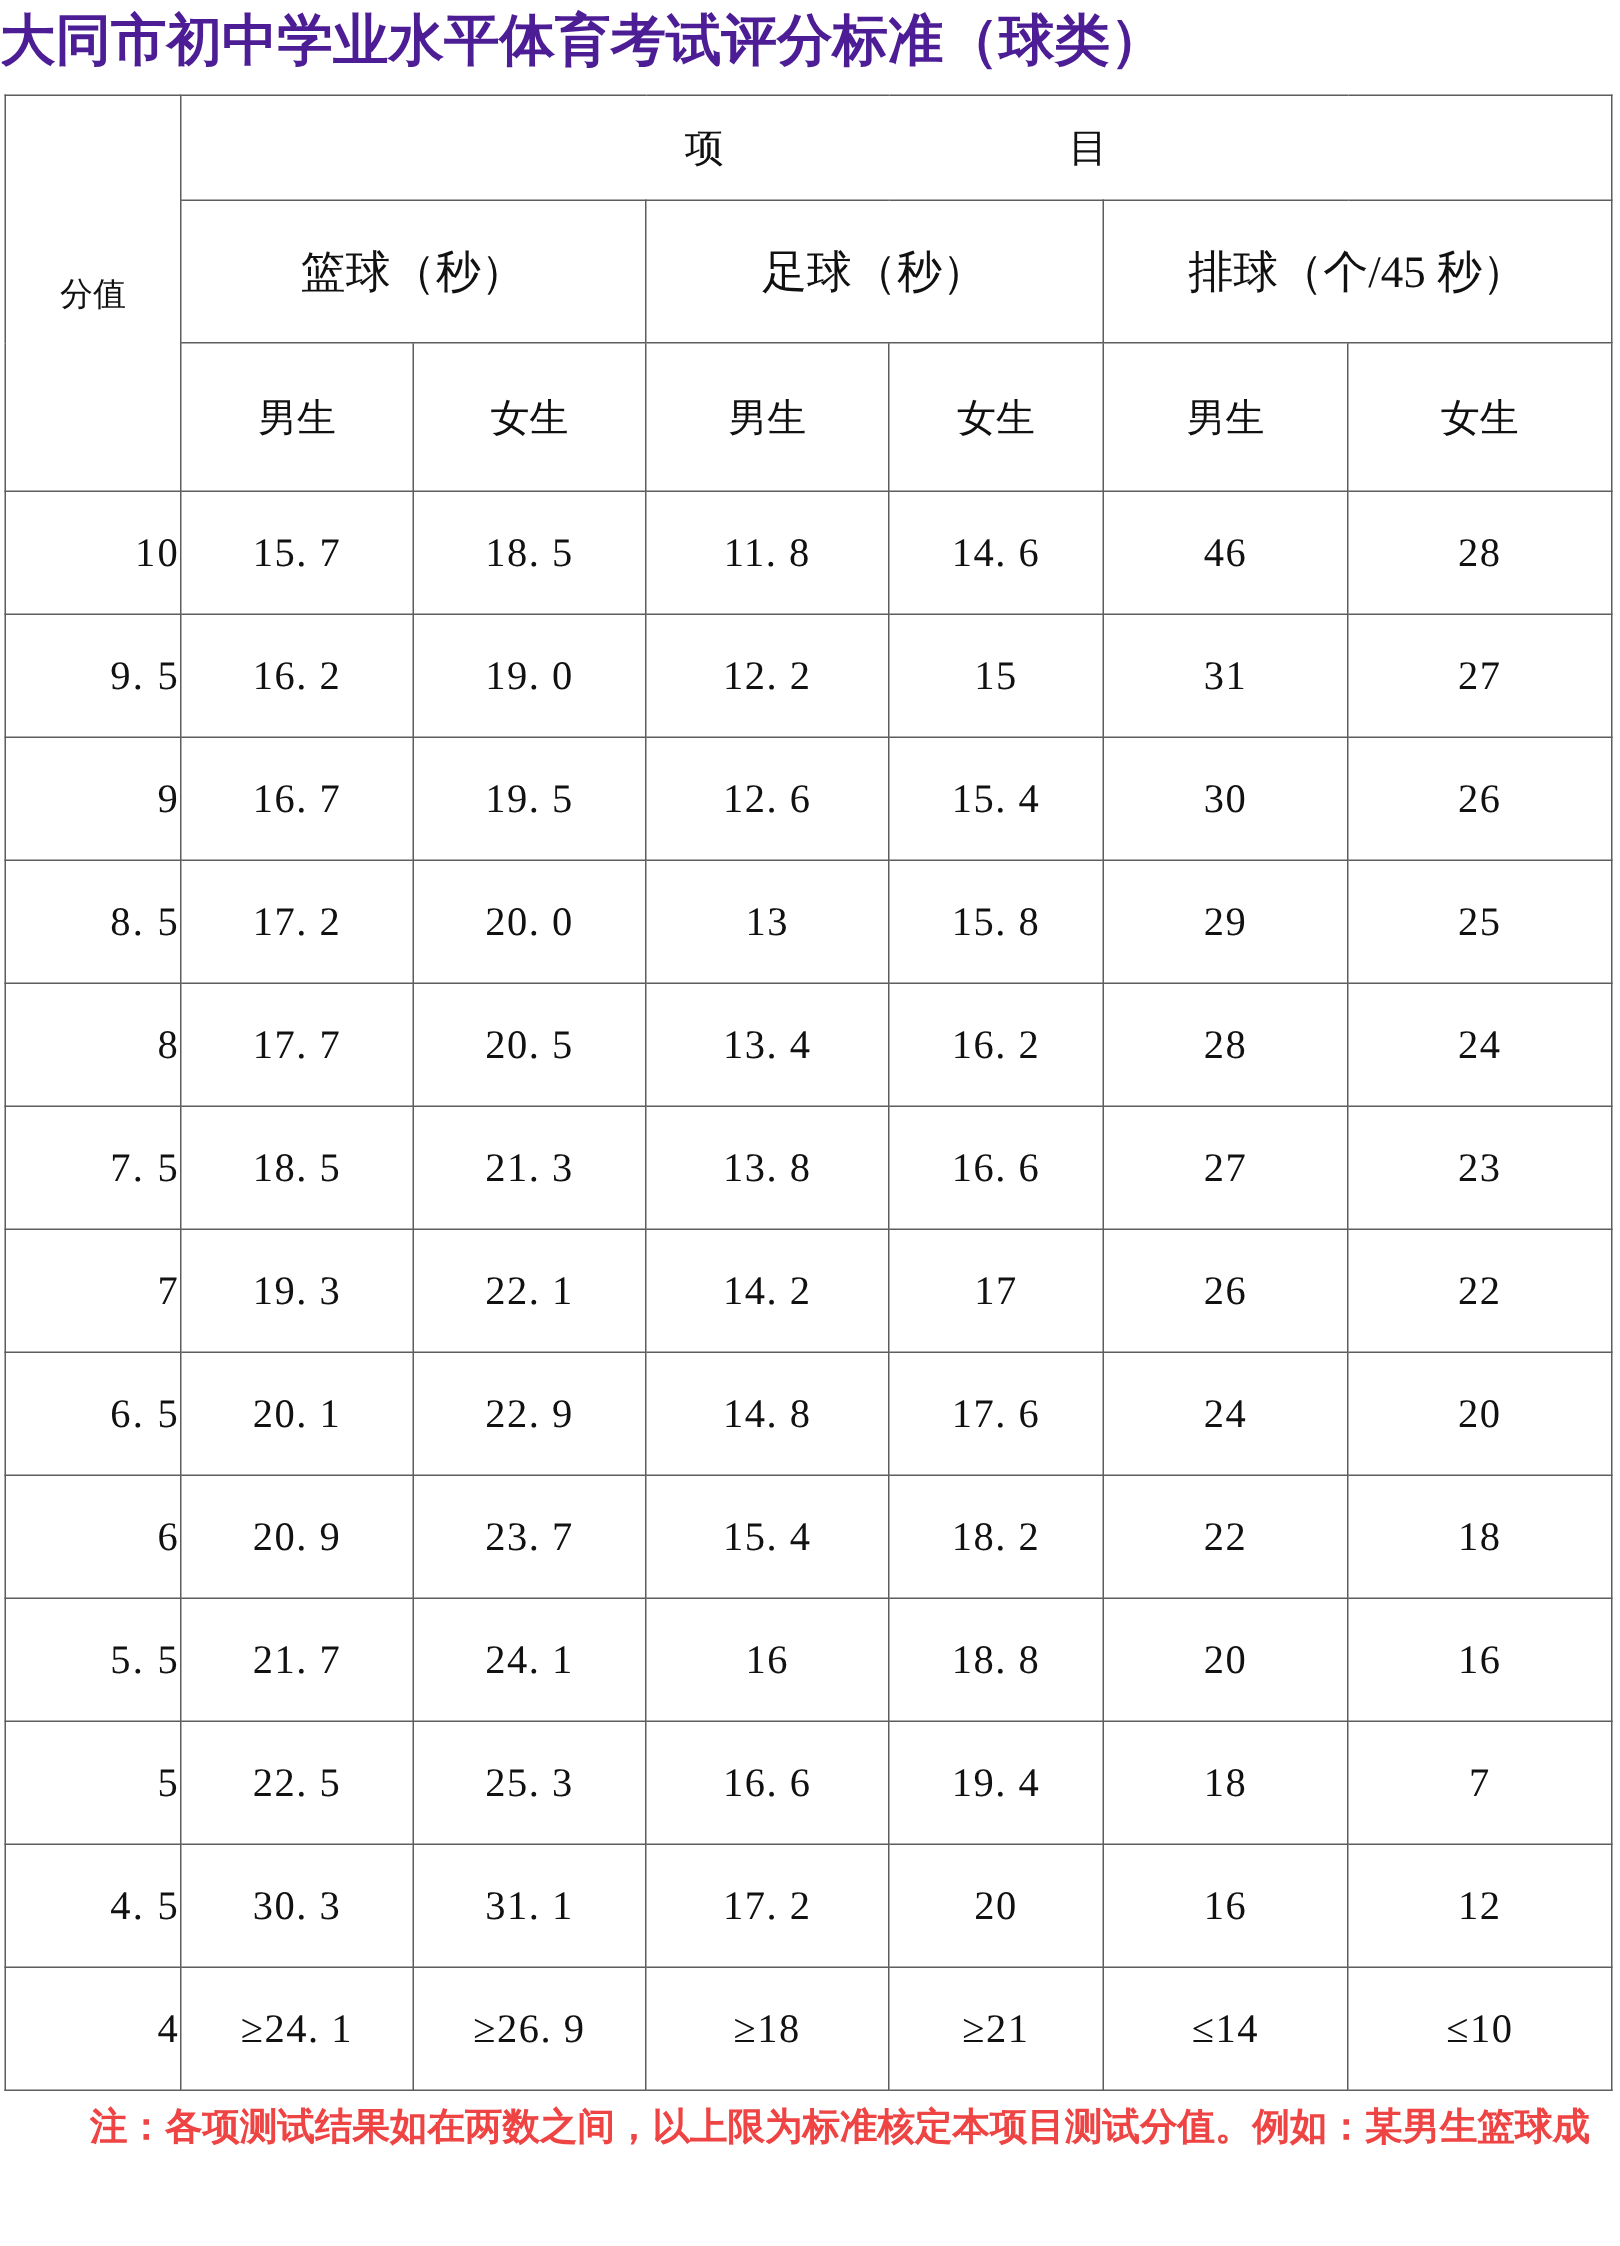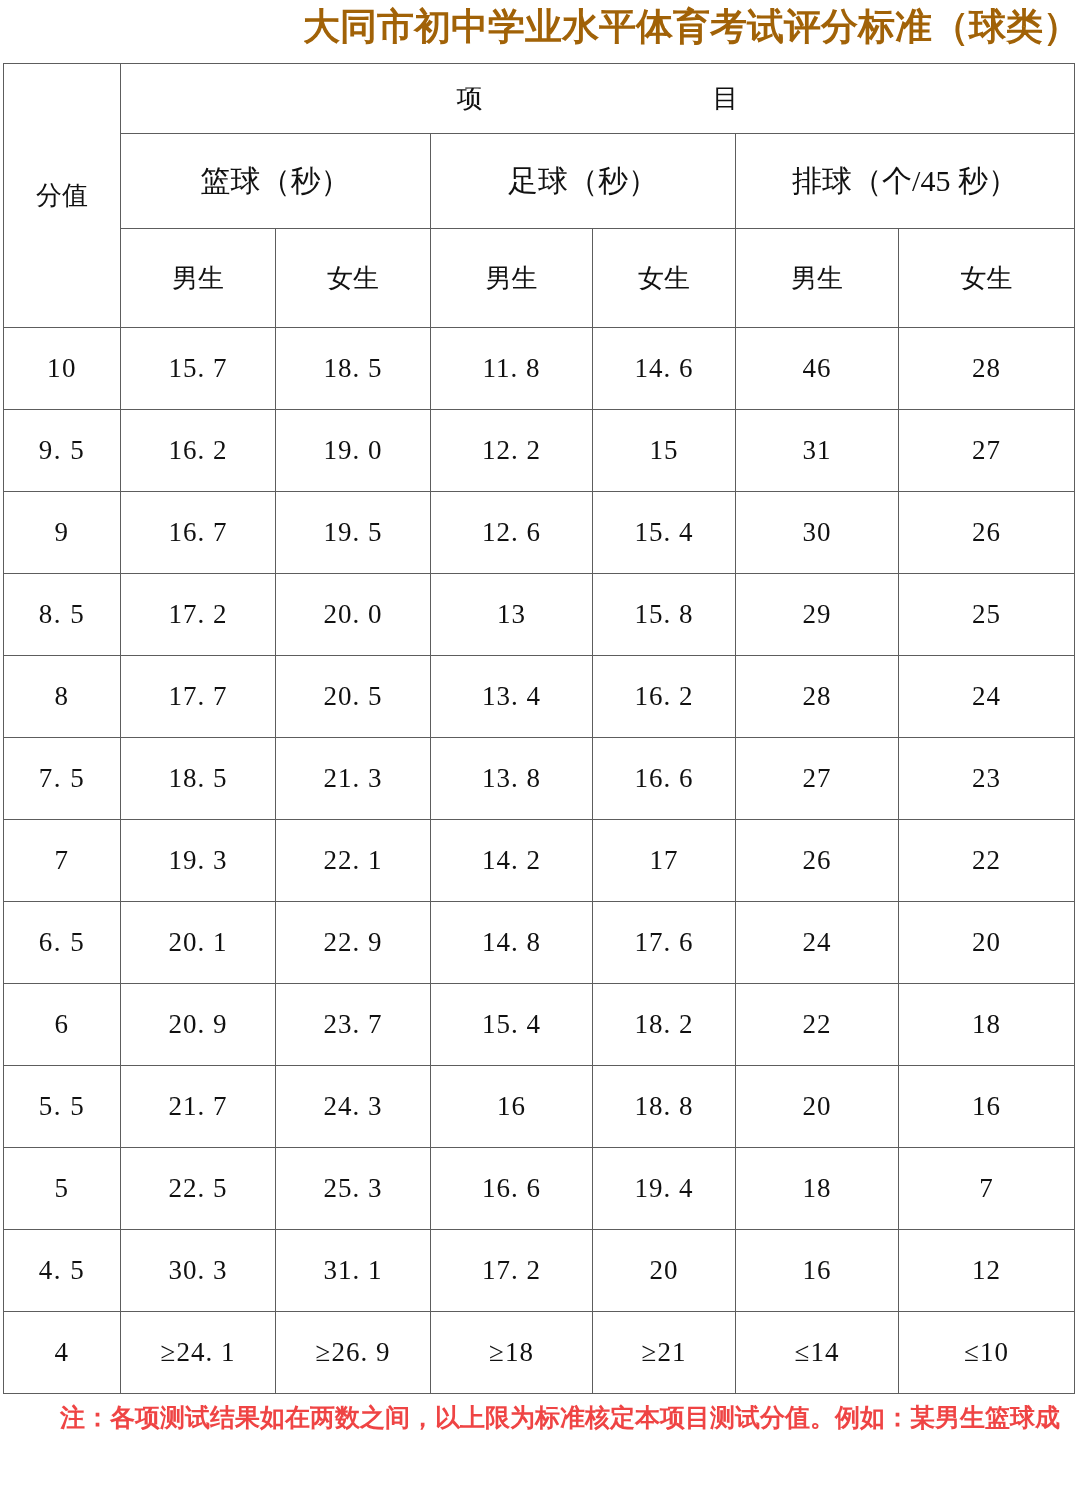--- a/index.html
+++ b/index.html
@@ -15,27 +15,27 @@
     color: #111111;
     overflow: hidden;
   }
 
   
   .doc-title {
     position: absolute;
     left: 0;
     top: 2px;
     width: 1080px;
-    text-align: right;
+    text-align: left;
     font-family: "DejaVu Sans", "Liberation Sans", sans-serif;
     font-weight: bold;
     font-size: 37px;
     letter-spacing: 0px;
     line-height: 50px;
-    color: #a16207;
+    color: #4c1d95;
     white-space: nowrap;
   }
 
   
   .table-wrap {
     position: absolute;
     left: 3px;
     top: 63px;
     width: 1071px;
   }
@@ -82,32 +82,33 @@
 
   .hdr-sport {
     height: 95px;
     font-size: 30px;
   }
   .hdr-gender {
     height: 99px;
     font-size: 26px;
   }
   .cell-fenzhi {
-    font-size: 26px;
+    font-size: 22px;
   }
 
   tr.data-row {
     height: 82px;
   }
   tr.data-row td {
     font-size: 27px;
     letter-spacing: 1px;
   }
   tr.data-row td.score-col {
     letter-spacing: 1.5px;
+    text-align: right;
   }
 
   
   .note {
     position: absolute;
     left: 6px;
     top: 1391px;
     width: 1068px;
     font-family: "DejaVu Sans", "Liberation Sans", sans-serif;
     font-size: 25px;
@@ -253,21 +254,21 @@
         <td>20. 9</td>
         <td>23. 7</td>
         <td>15. 4</td>
         <td>18. 2</td>
         <td>22</td>
         <td>18</td>
       </tr>
       <tr class="data-row">
         <td class="score-col">5. 5</td>
         <td>21. 7</td>
-        <td>24. 3</td>
+        <td>24. 1</td>
         <td>16</td>
         <td>18. 8</td>
         <td>20</td>
         <td>16</td>
       </tr>
       <tr class="data-row">
         <td class="score-col">5</td>
         <td>22. 5</td>
         <td>25. 3</td>
         <td>16. 6</td>

